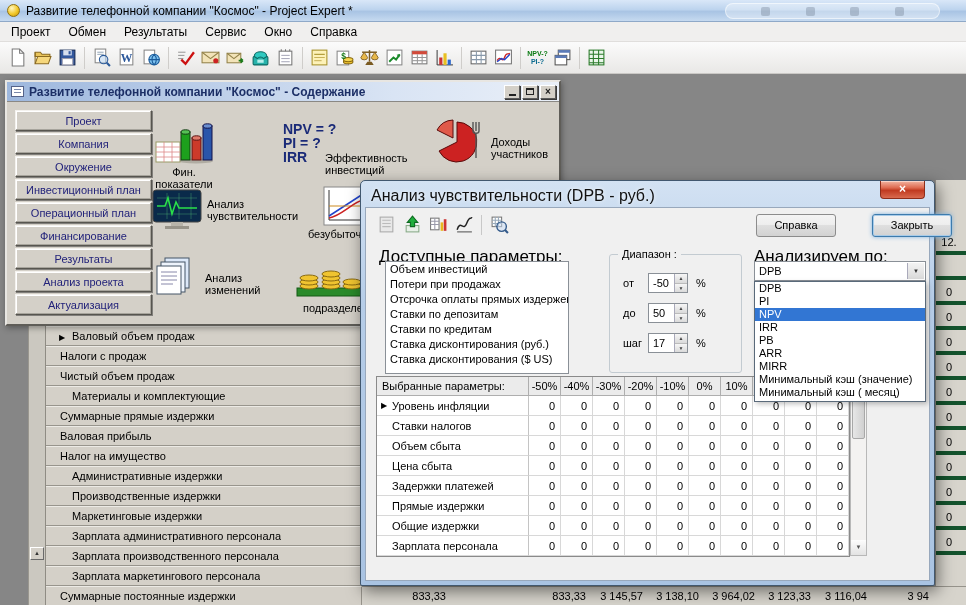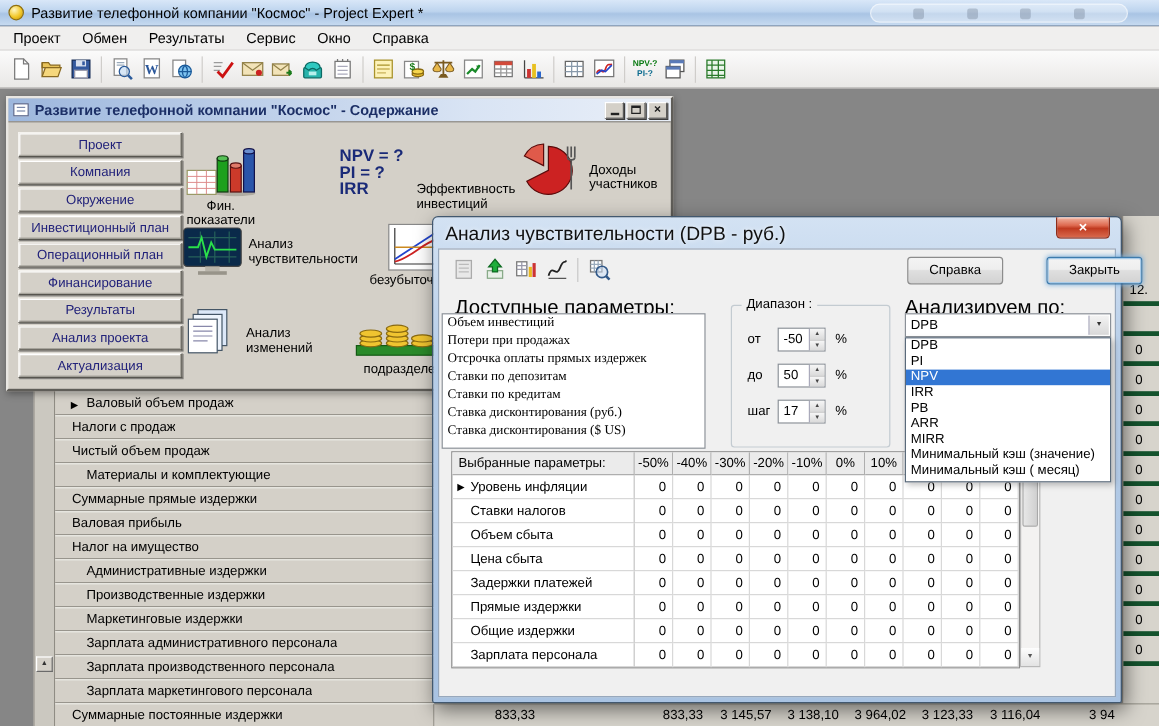--- a/index.html
+++ b/index.html
@@ -112,22 +112,22 @@
 .dtbsep { width:1px; height:20px; background:#c8c8c8; margin:0 4px; }
 .w7btn { position:absolute; height:23px; width:80px;
   background:linear-gradient(#f4f4f4,#eeeeee 45%,#dfdfdf 50%,#d2d2d2);
   border:1px solid #8c8c8c; border-radius:3px; font-size:11px; text-align:center; line-height:21px; }
 #btn-help { left:390px; top:6px; }
 #btn-close { left:506px; top:6px; border-color:#3d7bad;
   box-shadow:0 0 0 1px #a8cbe8 inset, 0 0 4px #7fb2dd; }
 .dlabel { position:absolute; font-size:17px; white-space:nowrap; }
 #avail-label { left:13px; top:39px; }
 #analyze-label { left:388px; top:39px; }
-#avail-list { position:absolute; left:2px; top:53px; width:220px; height:113px; background:#fff;
-  border:1px solid #8a9097; overflow:hidden;font-family:Liberation Serif, serif; }
+#avail-list { position:absolute; left:19px; top:53px; width:184px; height:113px; background:#fff;
+  border:1px solid #8a9097; overflow:hidden; }
 .list-item { height:15px; line-height:15px; font-size:11px; padding:0 4px; white-space:nowrap; }
 #range-group { position:absolute; left:243px; top:46px; width:133px; height:119px;
   border:1px solid #c3cbd1; border-radius:3px; }
 #range-label { position:absolute; left:8px; top:-7px; background:#f0f0f0; padding:0 4px; font-size:11px; }
 #range-rows { margin-top:13px; }
 .range-row { display:flex; align-items:center; height:30px; margin-left:13px; }
 .range-lb { width:25px; font-size:11px; }
 .spin { width:40px; height:20px; background:#fff; border:1px solid #8a9097; display:flex; }
 .spin-val { flex:1; font-size:11px; padding:3px 0 0 4px; }
 .spin-btns { width:13px; border-left:1px solid #aab; display:flex; flex-direction:column; }
@@ -519,21 +519,21 @@
                 <ellipse cx="52.5" cy="8" rx="4.5" ry="2.2" fill="#6a8ed0"></ellipse>
               </g>
             </svg>
         </span>
         <div class="cw-label" style="left:134px;top:64px;width:86px;text-align:center">Фин.
 показатели</div>
 
         <div id="npv-lines">NPV = ?
 PI = ?
 IRR</div>
-        <div class="cw-label" style="left:340px;top:50px">Эффективность
+        <div class="cw-label" style="left:318px;top:50px">Эффективность
 инвестиций</div>
 
         <span class="cw-item-icon" style="left:420px;top:14px">
           <svg width="58" height="48" viewBox="0 0 58 48">
               <path d="M30 26L30 6A20 20 0 1 1 12 35Z" fill="#cc2222" stroke="#5a0a0a"></path>
               <path d="M26 22L10 14A19 19 0 0 1 26 4Z" fill="#e05a4a" stroke="#5a0a0a"></path>
               <g stroke="#555" stroke-width="1.4" fill="none">
                 <path d="M46 6v9M49 6v9M52 6v9"></path>
                 <path d="M46 15c0 3 6 3 6 0"></path>
                 <path d="M49 17v25"></path>

